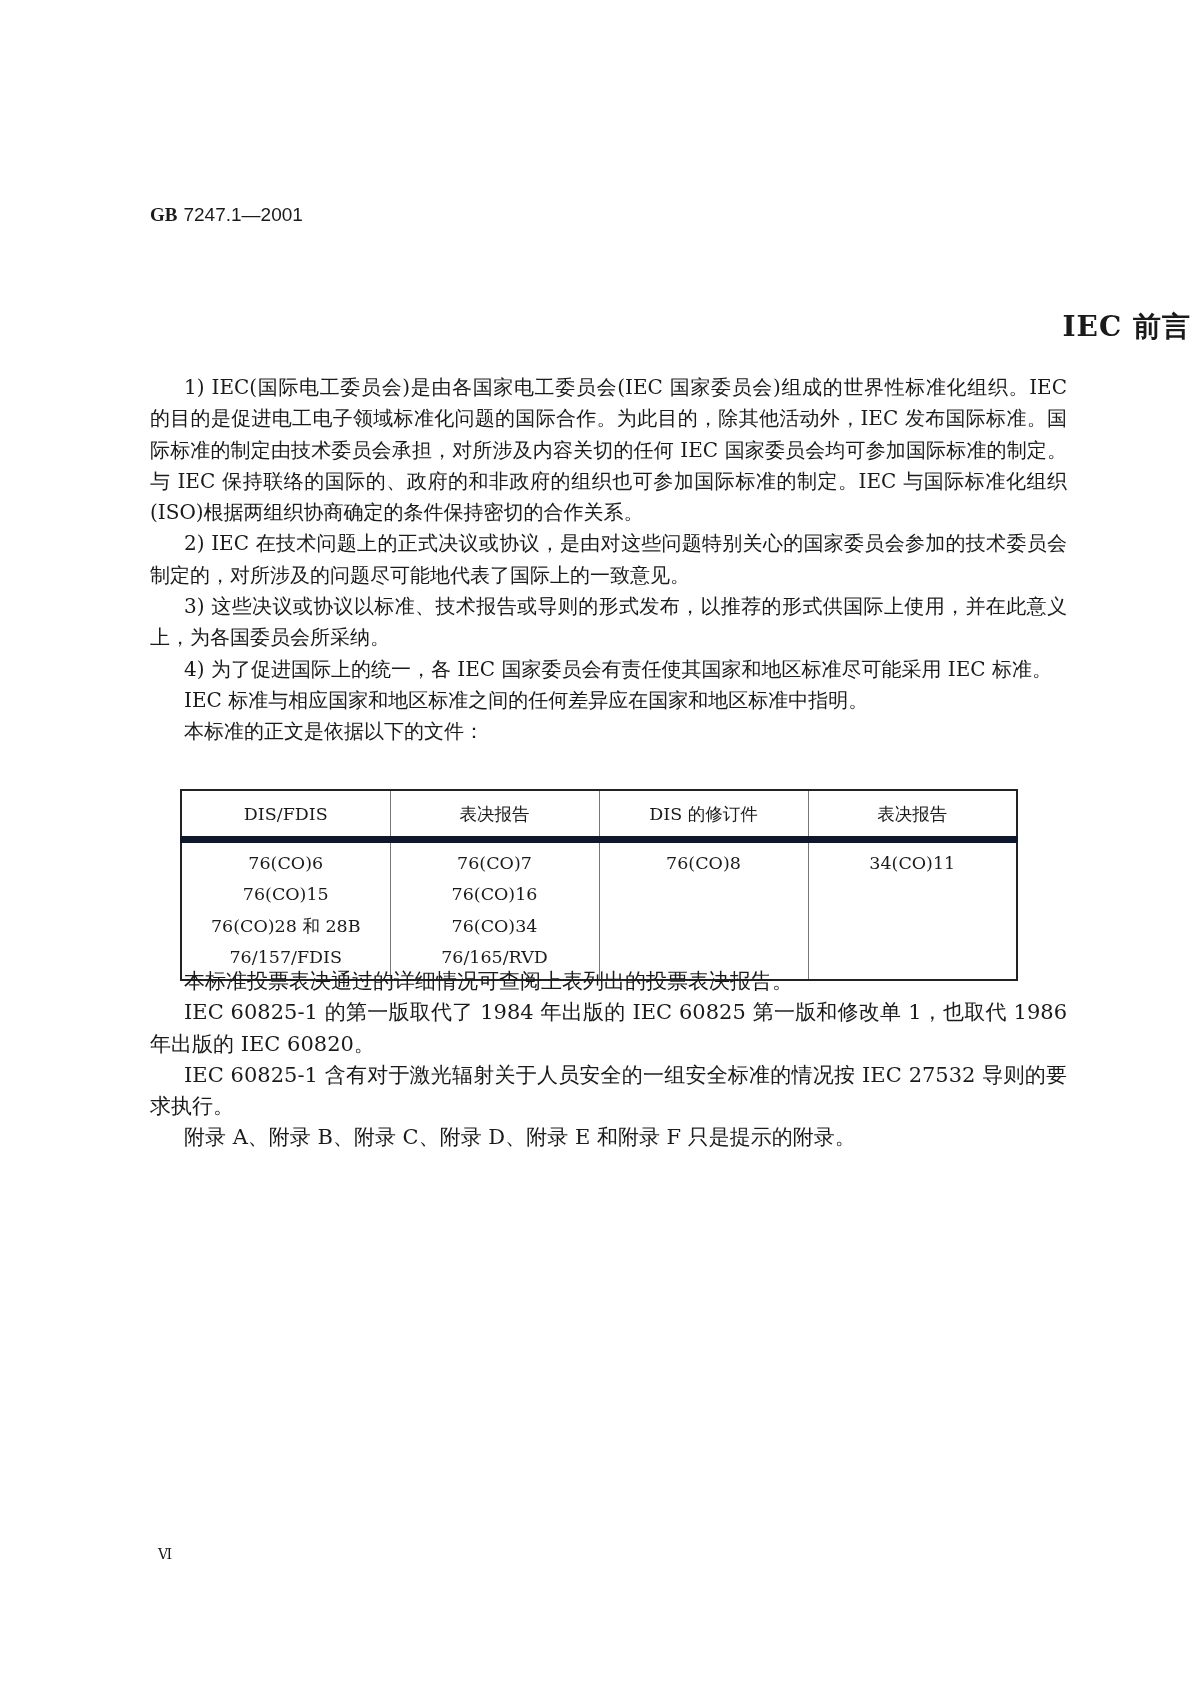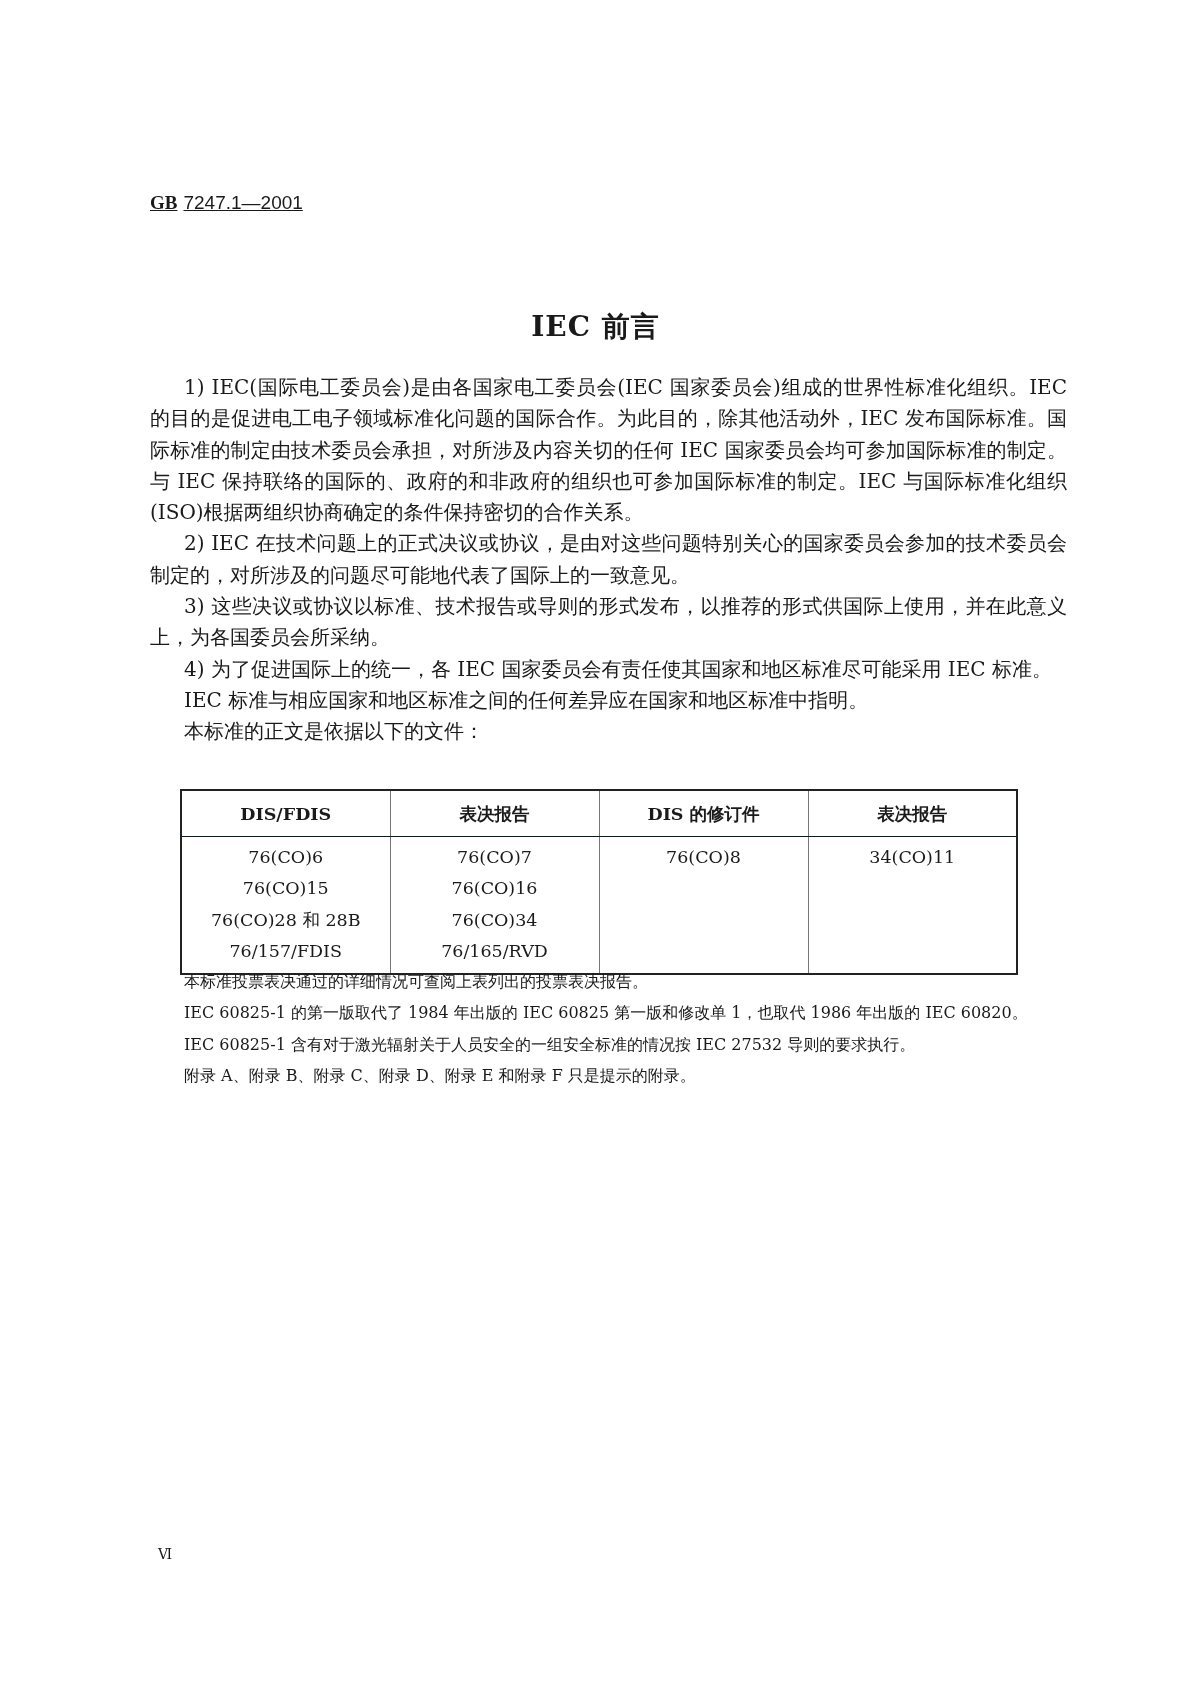--- a/index.html
+++ b/index.html
@@ -1,35 +1,35 @@
 <!DOCTYPE html>
 <html><head>
 <meta charset="utf-8">
 <style>
   html, body { margin: 0; padding: 0; background: #ffffff; }
   body { width: 1191px; height: 1684px; position: relative; overflow: hidden;
          font-family: "DejaVu Serif", "Liberation Serif", serif; color: #1a1a1a; }
-  .std-no { position: absolute; left: 150px; top: 192px; font-size: 19px;
-            font-family: "Liberation Sans", "DejaVu Sans", sans-serif; letter-spacing: 0px; text-decoration: underline; }
+  .std-no { position: absolute; left: 150px; top: 204px; font-size: 19px;
+            font-family: "Liberation Sans", "DejaVu Sans", sans-serif; letter-spacing: 0px; }
   .std-no b { font-family: "Liberation Serif", "DejaVu Serif", serif; font-weight: bold; margin-right: 6px; }
-  .title { position: absolute; left: 0; width: 1191px; top: 308px; text-align: center;
+  .title { position: absolute; left: 0; width: 1191px; top: 308px; text-align: right;
            font-size: 28px; font-weight: bold; letter-spacing: 1px; }
   .body { position: absolute; left: 150px; width: 917px; top: 372px; font-size: 20px;
           line-height: 31.3px; text-align: justify; text-justify: inter-character; }
   .body p { margin: 0; }
   .indent { text-indent: 34px; }
   table.docs { position: absolute; left: 180px; top: 789px; width: 838px;
                border-collapse: collapse; font-size: 17.5px; }
   table.docs th, table.docs td { border-left: 1px solid #777; border-right: 1px solid #777;
                text-align: center; font-weight: normal; vertical-align: top; padding: 0; }
   table.docs { border: 2px solid #222; }
-  table.docs th { height: 45px; vertical-align: middle; border-bottom: 1px solid #0f172a; font-weight: bold; }
+  table.docs th { height: 45px; vertical-align: middle; border-bottom: 7px solid #0f172a; }
   table.docs td { line-height: 31.3px; padding-top: 5px; padding-bottom: 6px; width: 25%; }
   .cell-line { display: block; }
-  .after { position: absolute; left: 150px; width: 917px; top: 966px; font-size: 16px;
+  .after { position: absolute; left: 150px; width: 917px; top: 966px; font-size: 21px;
            line-height: 31.3px; text-align: justify; }
   .after p { margin: 0; }
   .page-no { position: absolute; left: 158px; top: 1546px; font-size: 14px; }
 </style>
 </head>
 <body>
 
 <div class="std-no">
   <b>GB</b><span>7247.1—2001</span>
 </div>

